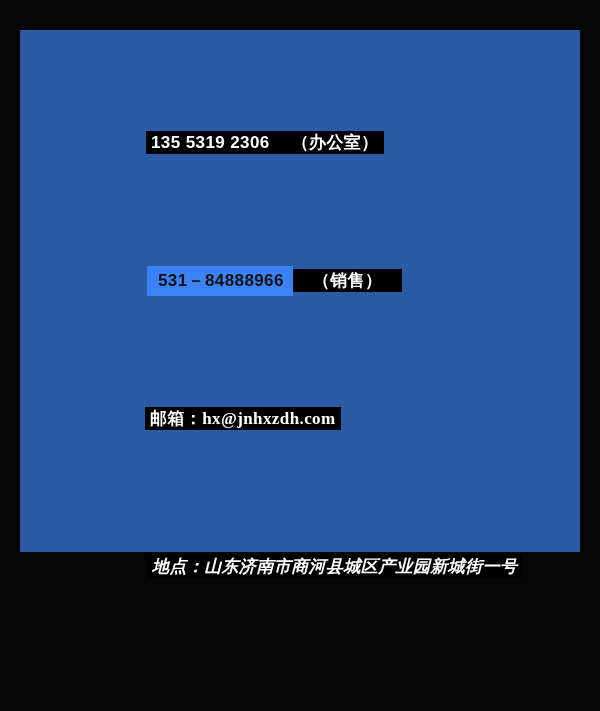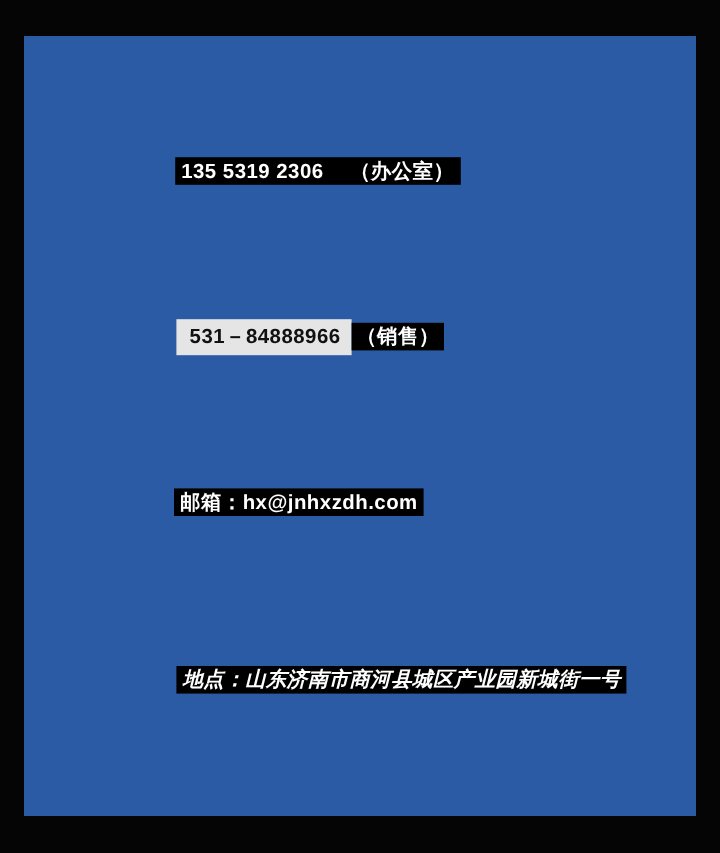--- a/index.html
+++ b/index.html
@@ -13,21 +13,21 @@
     height: 711px;
     background: #050505; 
     overflow: hidden;
     font-family: "Liberation Sans", "DejaVu Sans", sans-serif;
   }
   .canvas {
     position: absolute;
     left: 20px;
     top: 30px;
     width: 560px;
-    height: 650px;
+    height: 522px;
     background: #2b5ba4; 
   }
   .line {
     position: absolute;
     white-space: nowrap;
     font-weight: bold;
     font-size: 17px;
     line-height: 20px;
     letter-spacing: 0.4px;
   }
@@ -35,47 +35,47 @@
     background: #000000;
     color: #ffffff;
     padding: 2px 5px;
   }
   .num-gap {
     display: inline-block;
     width: 22px;
   }
   .whitebox {
     display: inline-block;
-    background: #e5e5e5;
+    background: #3b82f6;
     color: #111111;
     padding: 5px 9px 5px 11px;
     vertical-align: middle;
   }
   .hl-suffix {
     background: #000000;
     color: #ffffff;
-    padding: 2px 4px;
+    padding: 2px 20px;
     vertical-align: middle;
   }
 </style>
 </head>
 <body>
 
 <div class="screen">
   <div class="canvas">
 
     <div class="line" style="left:126px; top:103px;">
       <span class="hl"><span>135 5319 2306</span><span class="num-gap"></span><span>（办公室）</span></span>
     </div>
 
     <div class="line" style="left:127px; top:236px;">
       <span class="whitebox"><span>531－84888966</span></span><span class="hl-suffix">（销售）</span>
     </div>
 
-    <div class="line" style="left:125px; top:379px;">
+    <div class="line" style="left:125px; top:379px;font-family:Liberation Serif, serif;">
       <span class="hl"><span>邮箱：</span><span>hx@jnhxzdh.com</span></span>
     </div>
 
     <div class="line" style="left:127px; top:527px;font-style:italic;">
       <span class="hl"><span>地点：</span><span>山东济南市商河县城区产业园新城街一号</span></span>
     </div>
 
   </div>
 </div>
 

